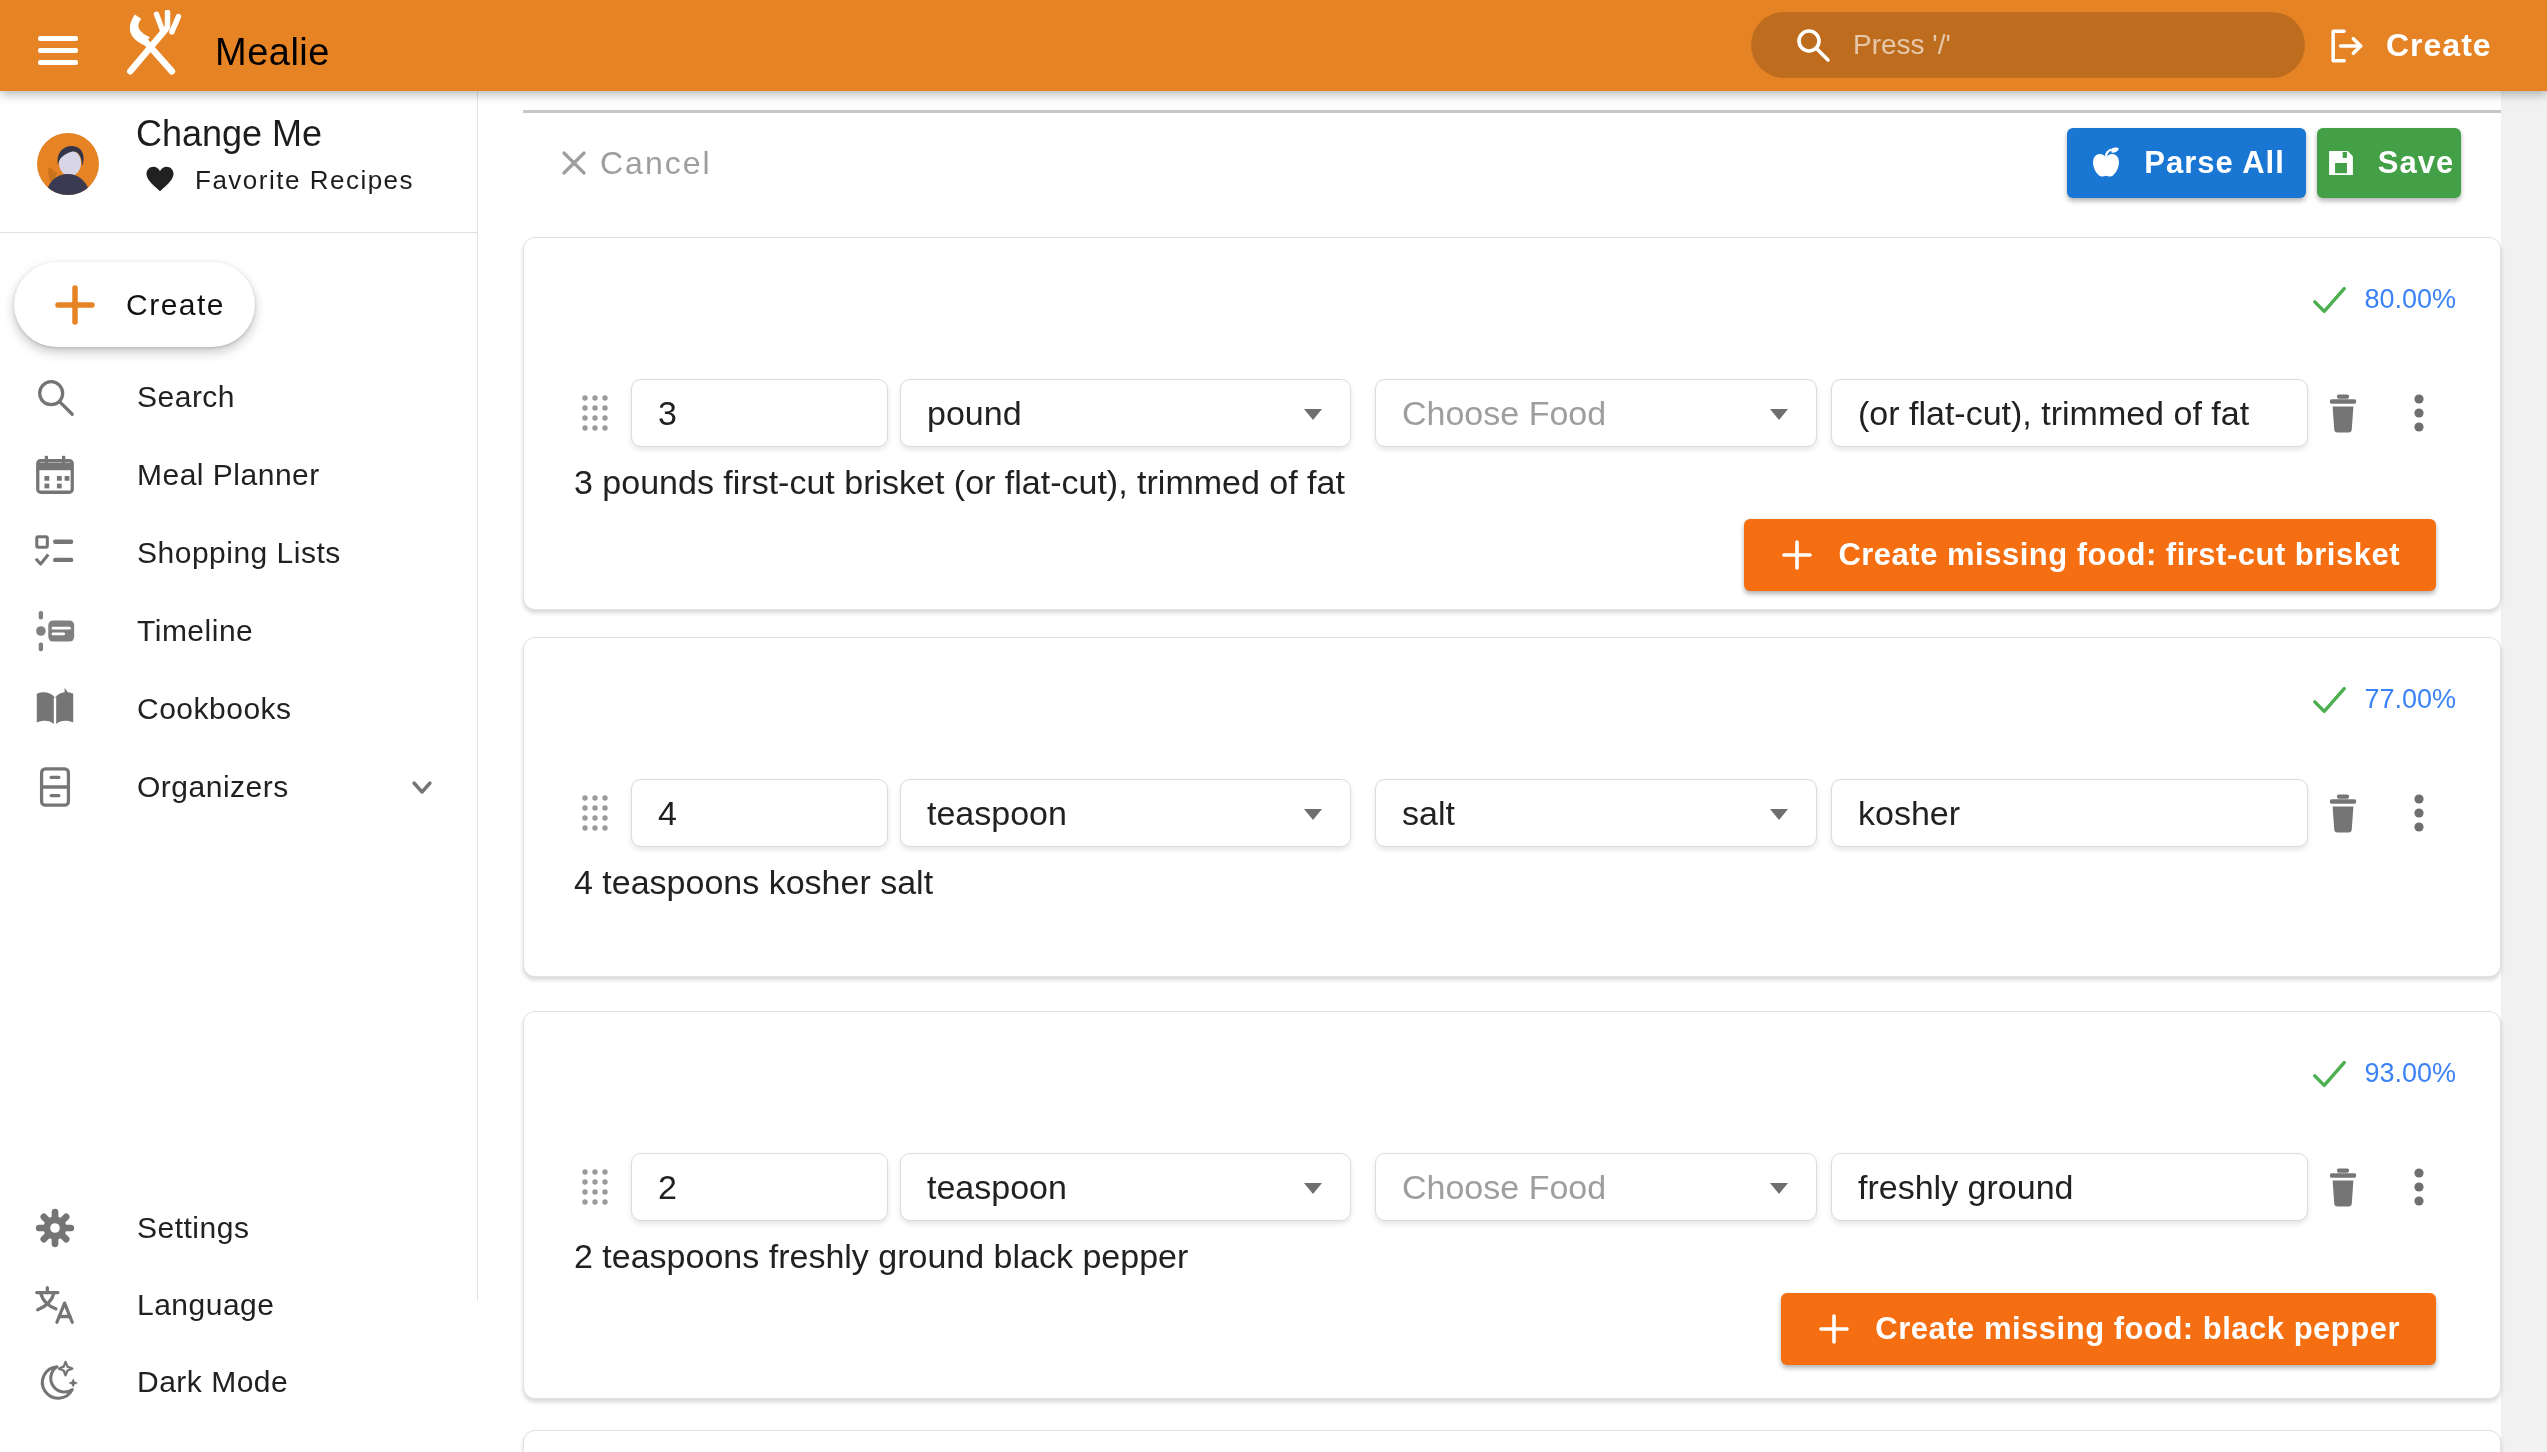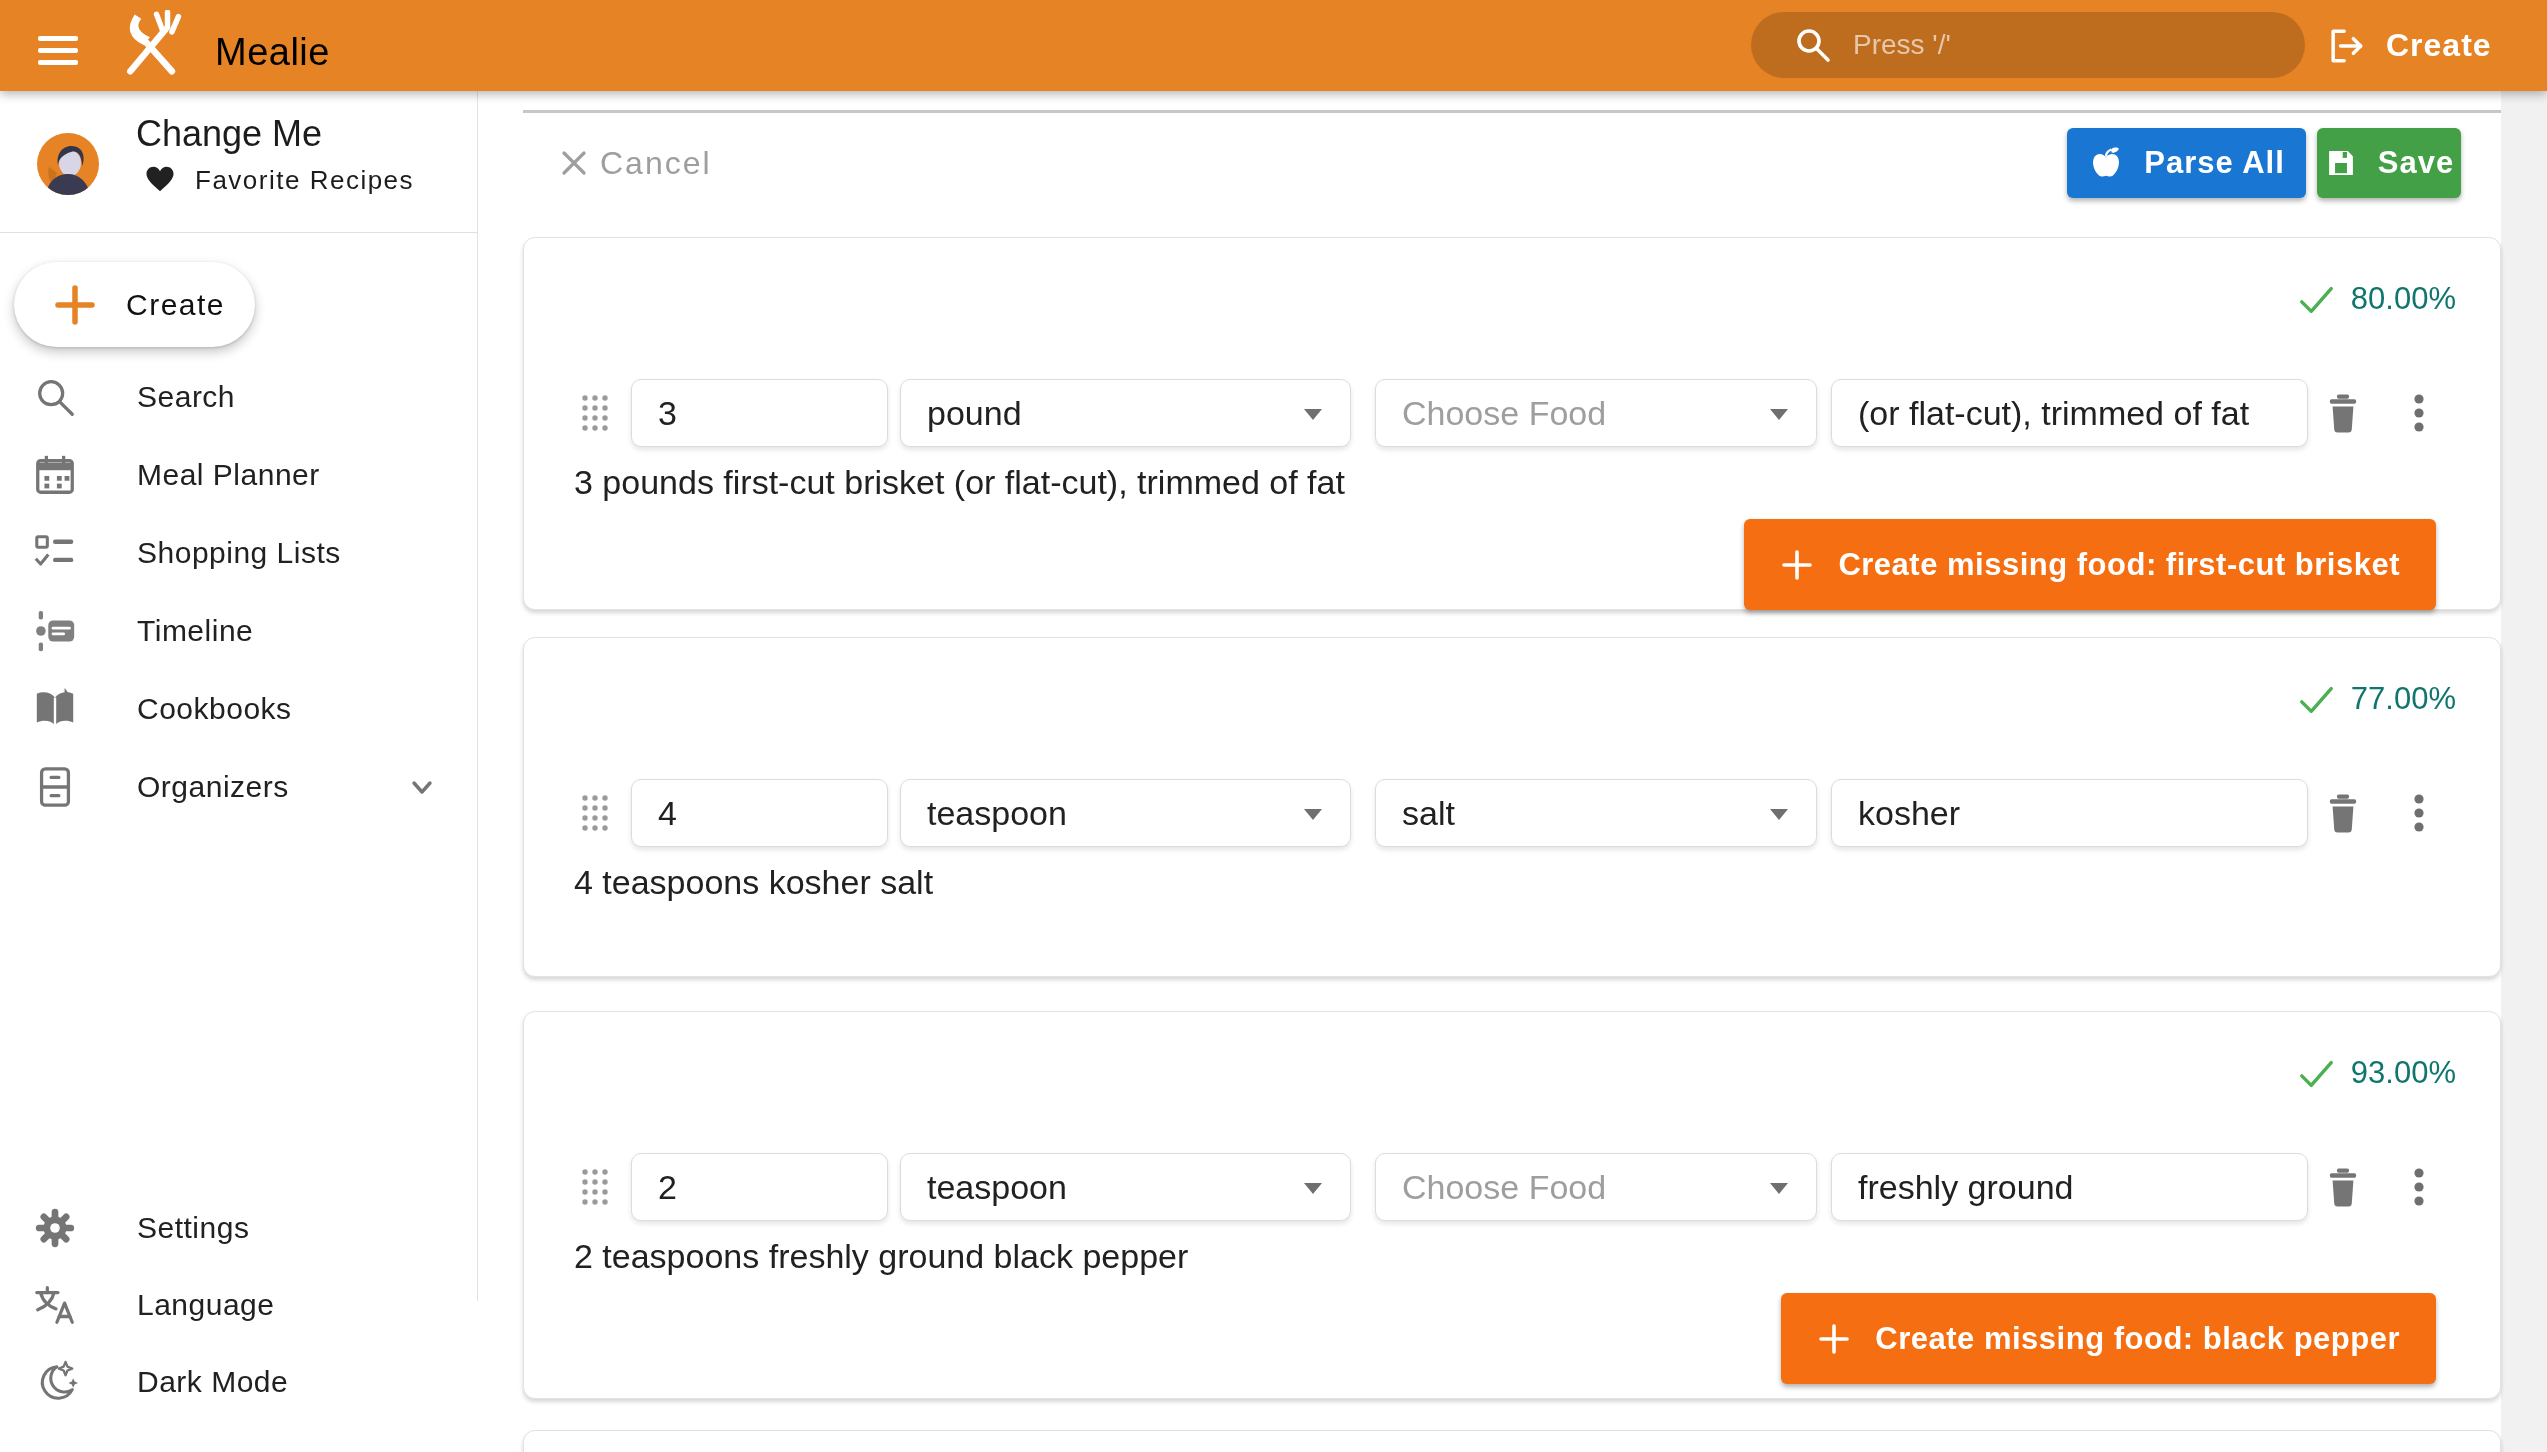--- a/index.html
+++ b/index.html
@@ -55,35 +55,35 @@
          box-shadow:0 3px 5px rgba(0,0,0,.3); cursor:pointer; font-family:inherit; }
   #parse-all-btn { left:1589px; width:239px; background:#1976D2; }
   #save-btn { left:1839px; width:144px; background:#43A047; }
 
   
   .card { position:absolute; left:45px; width:1978px; background:#fff; border:1px solid #e2e2e2; border-radius:12px;
           box-shadow:0 3px 4px rgba(0,0,0,.16); }
   #card-0 { top:146px; height:373px; } #card-1 { top:546px; height:340px; }
   #card-2 { top:920px; height:388px; } #card-3 { top:1339px; height:100px; }
   .conf { position:absolute; top:42px; right:44px; display:flex; align-items:center; gap:16px; }
-  .conf .lbl { font-size:31px; color:#0f766e; }
+  .conf .lbl { font-size:27px; color:#3b82f6; }
   .frow { position:absolute; left:0; top:141px; width:100%; height:68px; }
   .drag { position:absolute; left:56px; top:14px; cursor:grab; }
   .field { position:absolute; top:0; height:68px; background:#fff; border:1px solid #dcdcdc; border-radius:10px;
            box-shadow:0 3px 5px rgba(0,0,0,.10); display:flex; align-items:center; padding:0 26px;
            font-size:34px; color:#212121; cursor:text; white-space:nowrap; overflow:hidden; }
   .f-qty { left:107px; width:257px; } .f-unit { left:376px; width:451px; cursor:pointer; }
   .f-food { left:851px; width:442px; cursor:pointer; } .f-note { left:1307px; width:477px; }
   .field .ph { color:#9e9e9e; }
   .caret { position:absolute; right:28px; top:29px; width:0; height:0;
            border-left:9px solid transparent; border-right:9px solid transparent; border-top:11px solid #6f6f6f; }
   .icon-btn { position:absolute; background:none; border:none; cursor:pointer; }
   .trash-btn { left:1797px; top:11px; } .kebab-btn { left:1875px; top:14px; }
   .orig { position:absolute; left:50px; top:225px; font-size:34px; color:#212121; }
-  .missing-btn { position:absolute; right:64px; top:281px; height:91px; border:none; border-radius:6px;
+  .missing-btn { position:absolute; right:64px; top:281px; height:72px; border:none; border-radius:6px;
                  background:#F56E11; display:flex; align-items:center; gap:24px; padding:0 36px;
                  color:#fff; font-size:31px; font-weight:700; letter-spacing:0.5px;
                  box-shadow:0 3px 5px rgba(0,0,0,.3); cursor:pointer; font-family:inherit; }
   svg { display:block; }
 </style>
 </head>
 <body>
 
 <div id="screen">
 

